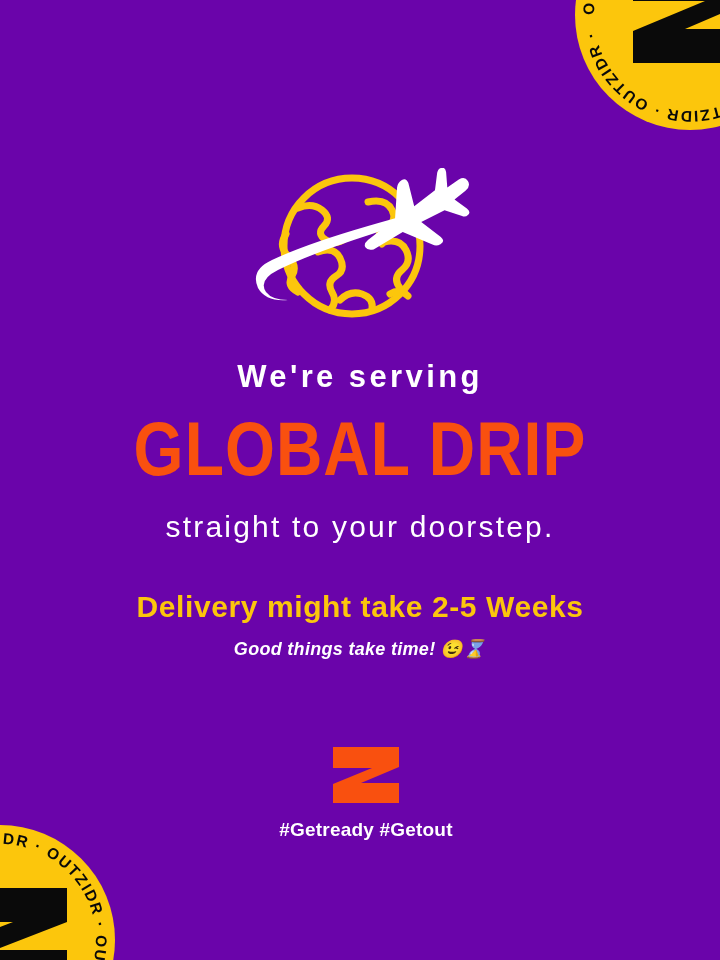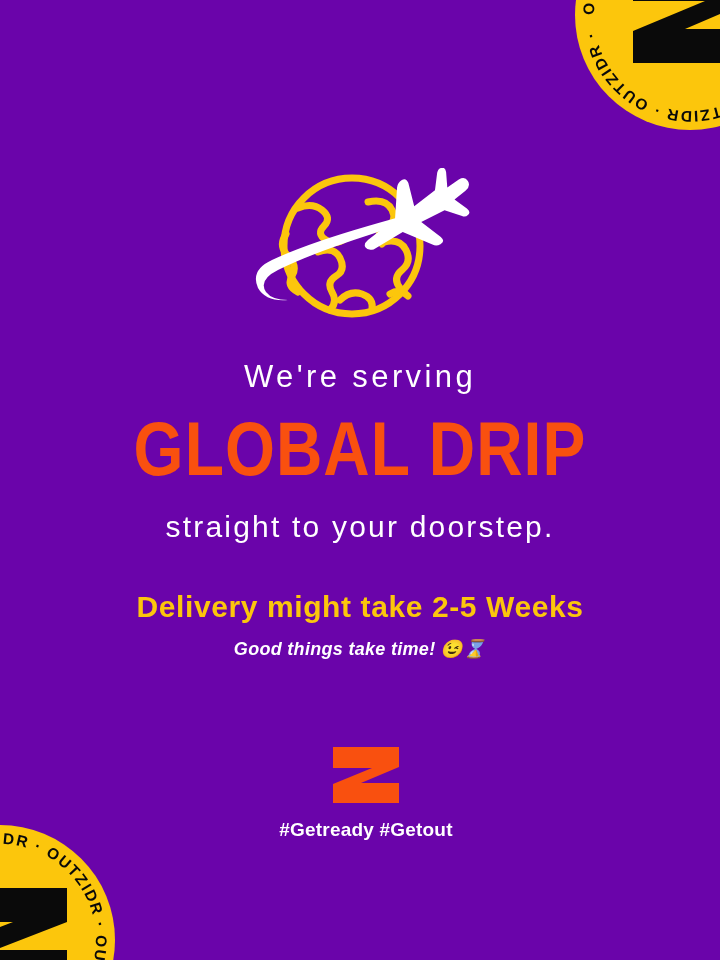--- a/index.html
+++ b/index.html
@@ -78,21 +78,21 @@
   .copy {
     position: absolute;
     left: 0;
     right: 0;
     top: 360px;
     text-align: center;
   }
   .eyebrow {
     color: #FFFFFF;
     font-size: 31px;
-    font-weight: 400;
+    font-weight: 700;
     letter-spacing: 3.4px;
     line-height: 1.1;
   }
   .headline {
     color: #F9500F;
     font-size: 63px;
     font-weight: bold;
     letter-spacing: 1px;
     line-height: 1.05;
     margin-top: 14px;

